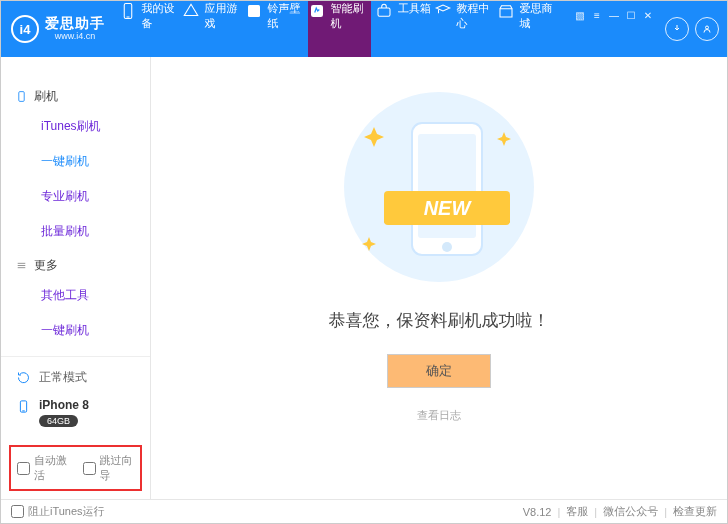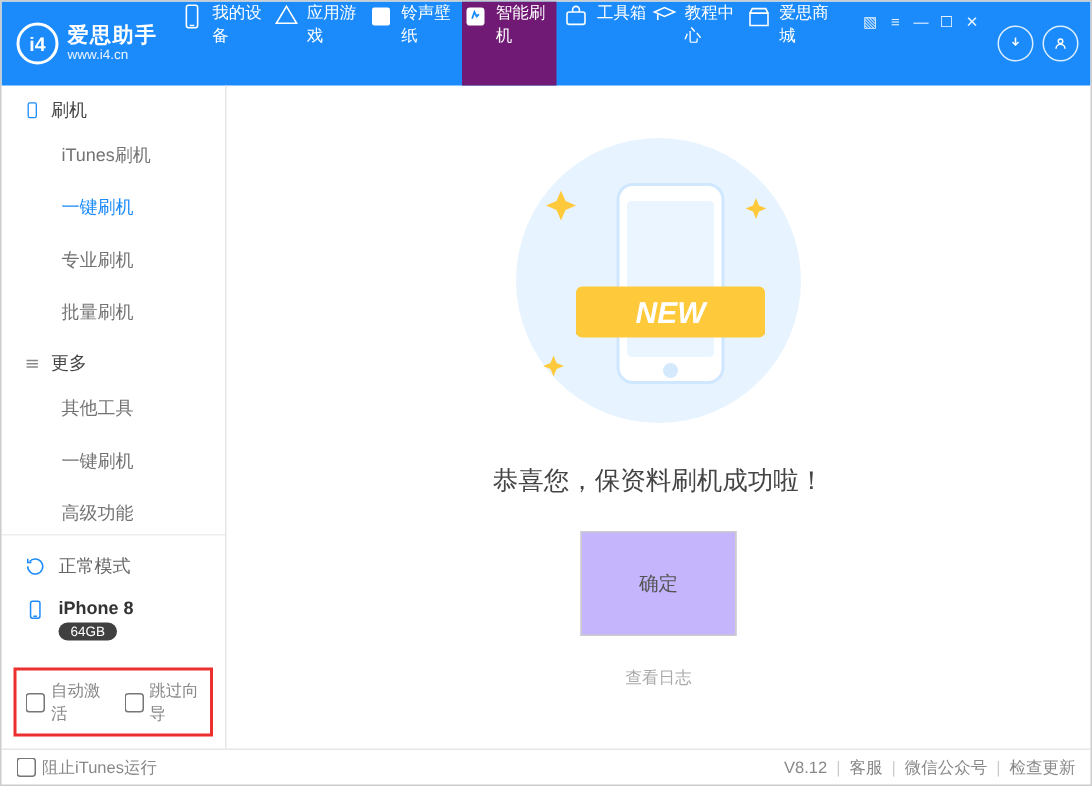--- a/index.html
+++ b/index.html
@@ -31,21 +31,21 @@
   }
   .logo-circle {
     width: 28px; height: 28px;
     border: 2px solid #fff;
     border-radius: 50%;
     display: flex; align-items: center; justify-content: center;
     font-weight: bold; font-size: 13px;
   }
   .logo-text { display: flex; flex-direction: column; line-height: 1.1; }
   .logo-title { font-size: 14px; font-weight: bold; letter-spacing: 1px;}
-  .logo-sub { font-size: 9px; opacity: .9; }
+  .logo-sub { font-size: 9px; opacity: .9; text-align: center; }
 
   .navbar { display: flex; height: 100%; }
   .nav-item {
     width: 63px;
     display: flex; 
     align-items: flex-start; justify-content: center;
     gap: 4px;
     cursor: pointer;
     font-size: 11px;
   }
@@ -80,31 +80,31 @@
   .body {
     display:flex;
     height: calc(100% - 56px - 24px);
   }
 
   .sidebar {
     width: 150px;
     border-right: 1px solid #e6e6e6;
     display:flex; flex-direction:column;
   }
-  .side-top { flex:1; padding-top:0; overflow:hidden;}
+  .side-top { flex:1; padding-top:23px; overflow:hidden;}
   .group-head {
     display:flex; align-items:center; gap:6px;
     padding: 8px 14px 4px 14px;
     color:#444; font-size:12px;
   }
   .gh-icon { width:13px; height:13px; display:flex; align-items:center; justify-content:center; }
   .menu-item {
     padding: 9px 12px 9px 40px;
     font-size:12px;
-    color:#737373;
+    color:#6d28d9;
     cursor:pointer;
   }
   .menu-item.active { color:#1b8bfb; }
 
   .side-bottom { border-top:1px solid #eee; padding:6px 10px; }
   .mode-row, .device-row {
     display:flex; align-items:center; gap:8px;
     padding:6px 4px;
     font-size:12px;
     cursor:pointer;
@@ -142,22 +142,22 @@
   }
   .illus { width: 230px; height: 200px; position:relative; }
   .success-text {
     margin-top: 22px;
     font-size: 17px;
     color:#444;
   }
   .ok-btn {
     margin-top: 22px;
     border:1px solid #ccc;
-    background:#c4b5fd;
-    padding: 25px 38px;
+    background:#fdba74;
+    padding: 7px 38px;
     font-size:13px;
     cursor:pointer;
     color:#555;
   }
   .view-log {
     margin-top: 20px;
     font-size:11px;
     color:#aaa;
     cursor:pointer;
   }

